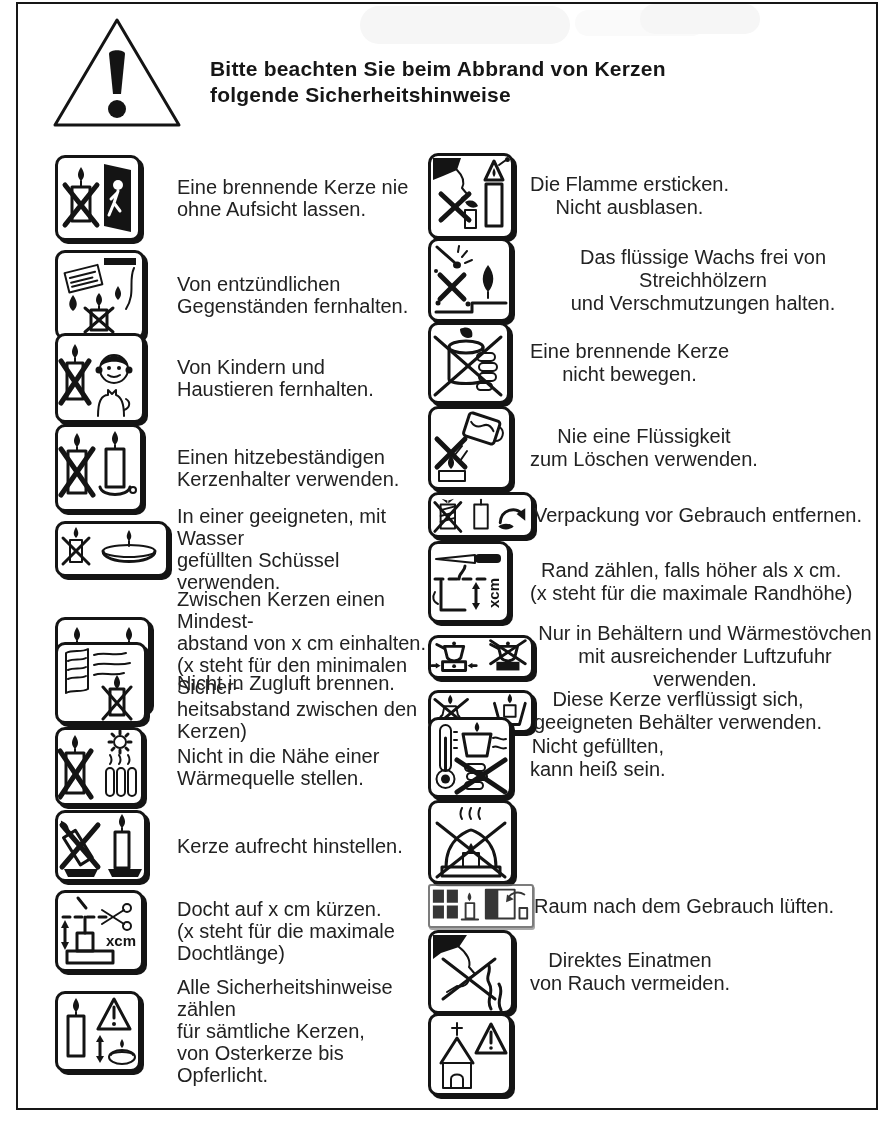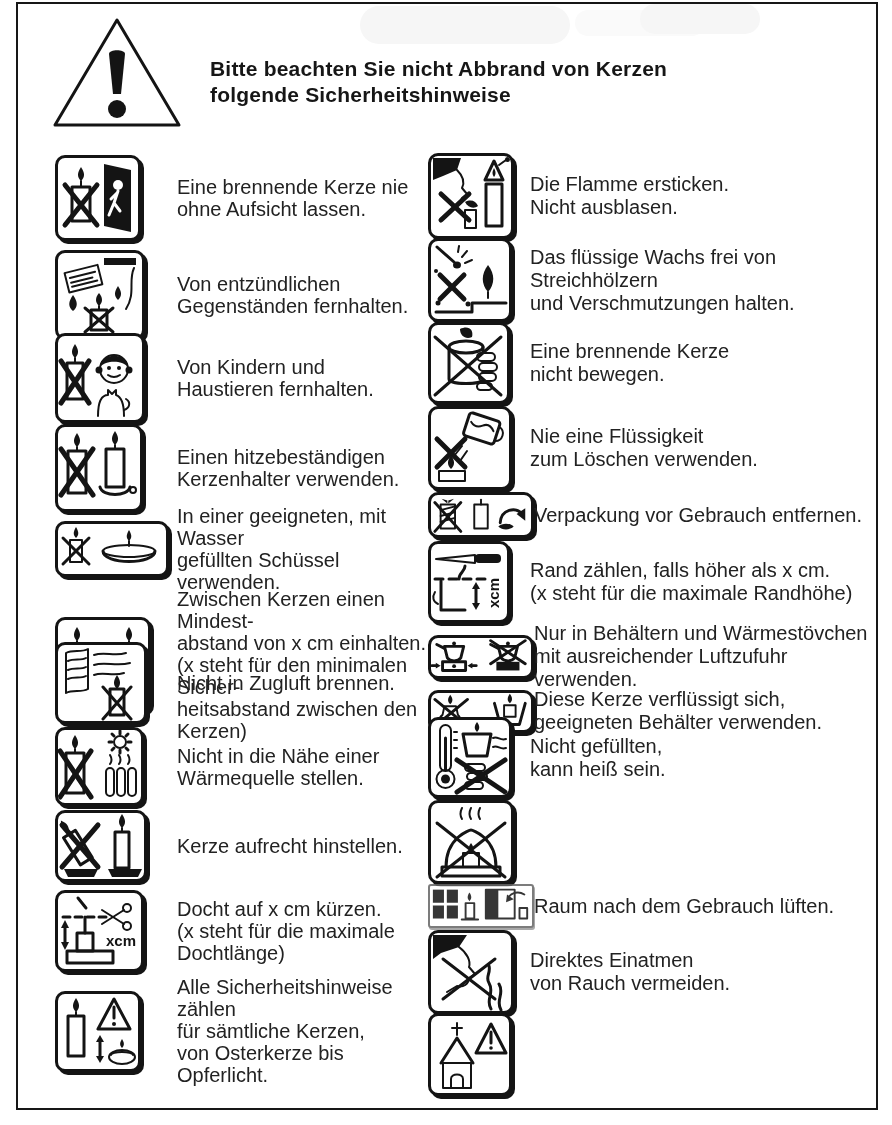--- a/index.html
+++ b/index.html
@@ -15,21 +15,21 @@
     position:absolute;left:210px;top:56px;
     font-size:21px;font-weight:bold;line-height:26px;color:#161616;
     white-space:pre-line;letter-spacing:0.2px;
   }
   .row{position:absolute;display:flex;align-items:center;}
   .row.left{left:55px;width:372px;}
   .row.right{left:428px;width:448px;}
   .icell{flex:0 0 122px;display:flex;align-items:center;}
   .row.right .icell{flex:0 0 102px;}
   .txt{font-size:20px;line-height:22px;white-space:pre-line;color:#222;}
-  .row.right .txt{line-height:23px;}
+  .row.right .txt{line-height:23px;text-align:center;}
   svg.pict{background:#fff;border:3px solid #141414;border-radius:10px;box-shadow:3px 3px 0 #141414;display:block;}
   svg.pict-light{background:#fff;border:2px solid #666;border-radius:3px;box-shadow:1px 2px 0 #9a9a9a;display:block;opacity:.85;}
   svg line,svg path,svg rect,svg circle,svg ellipse,svg polygon{
     stroke:#141414;stroke-width:3;fill:none;stroke-linecap:round;stroke-linejoin:round;
   }
   svg .f{fill:#141414 !important;stroke:none !important;}
   svg .fw{fill:#ffffff !important;stroke:none !important;}
   svg .hand{fill:#ffffff !important;stroke:#141414;stroke-width:2;}
   svg .thin{stroke-width:2;}
   svg .x{stroke-width:5;}
@@ -44,21 +44,21 @@
 <div class="smudge" style="left:575px;top:10px;width:130px;height:26px;background:#fafafa;"></div>
 <div class="smudge" style="left:640px;top:4px;width:120px;height:30px;"></div>
 
 <div class="header-tri">
   <svg width="138" height="118" viewBox="0 0 138 118">
     <polygon points="69,6 131,111 7,111" stroke-width="6" fill="none"></polygon>
     <path class="f" d="M61,40 C61,35 77,35 77,40 L73,80 L65,80 Z"></path>
     <circle class="f" cx="69" cy="95" r="9"></circle>
   </svg>
 </div>
-<div class="title">Bitte beachten Sie nicht Abbrand von Kerzen
+<div class="title">Bitte beachten Sie beim Abbrand von Kerzen
 folgende Sicherheitshinweise</div>
 
 <div class="row left" style="top:155px">
   <div class="icell">
     <svg class="pict" width="80" height="80" viewBox="0 0 80 80">
       <path class="f" d="M23,9 C27,15 27,19 23,23 C19,19 19,15 23,9 Z"></path>
       <line class="thin" x1="23" y1="23" x2="23" y2="29"></line>
       <rect x="14" y="29" width="18" height="34"></rect>
       <line class="x" x1="7" y1="27" x2="39" y2="67"></line>
       <line class="x" x1="39" y1="27" x2="7" y2="67"></line>

